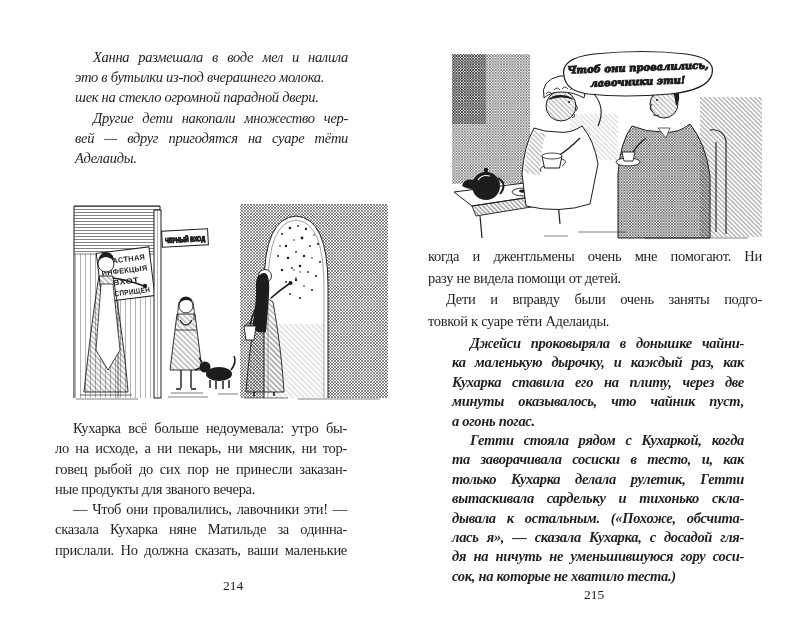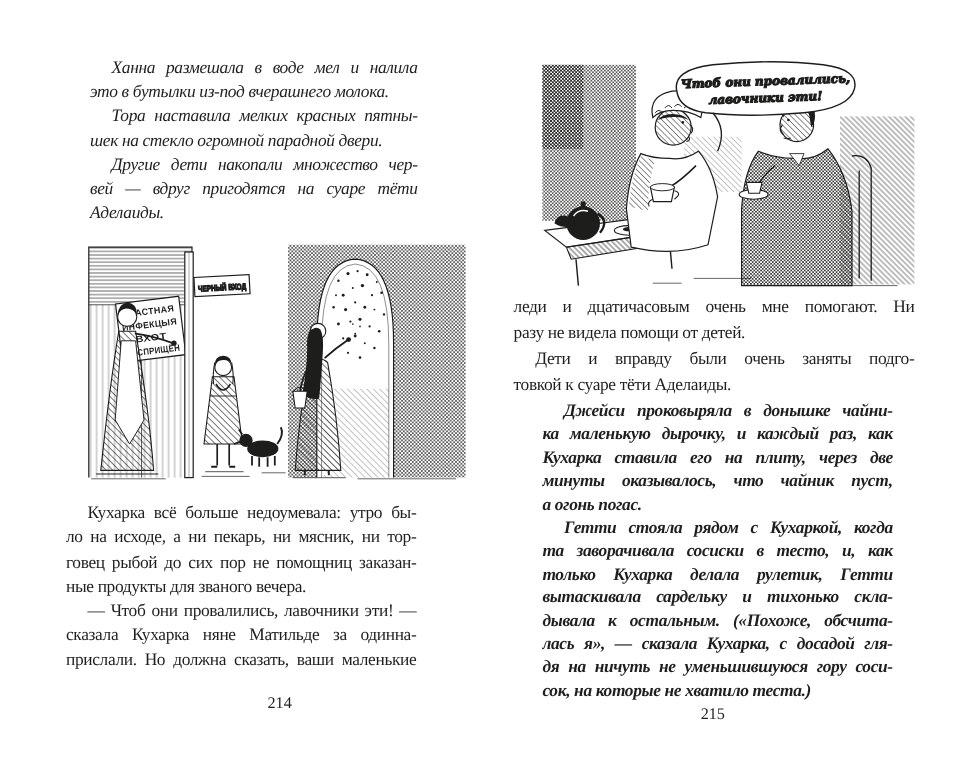--- a/index.html
+++ b/index.html
@@ -25,38 +25,37 @@
   .bub{font:italic 600 10px "DejaVu Serif",serif;fill:#1d1d1b;text-anchor:middle;}
 </style>
 </head>
 <body>
 
 <div class="spread">
 
   <div class="tblock italic" id="blk-l-italic">
       <div class="line indent">Ханна размешала в воде мел и налила</div>
       <div class="line end">это в бутылки из-под вчерашнего молока.</div>
-      <div class="line indent">Тора наставила мелких красных пятны-</div>
       <div class="line end">шек на стекло огромной парадной двери.</div>
       <div class="line indent">Другие дети накопали множество чер-</div>
       <div class="line">вей — вдруг пригодятся на суаре тёти</div>
       <div class="line end">Аделаиды.</div>
     </div>
   <div class="tblock" id="blk-l-reg">
       <div class="line indent">Кухарка всё больше недоумевала: утро бы-</div>
       <div class="line">ло на исходе, а ни пекарь, ни мясник, ни тор-</div>
-      <div class="line">говец рыбой до сих пор не помощниц заказан-</div>
+      <div class="line">говец рыбой до сих пор не принесли заказан-</div>
       <div class="line end">ные продукты для званого вечера.</div>
       <div class="line indent">— Чтоб они провалились, лавочники эти! —</div>
       <div class="line">сказала Кухарка няне Матильде за одинна-</div>
       <div class="line">прислали. Но должна сказать, ваши маленькие</div>
     </div>
 
   <div class="tblock" id="blk-r-reg">
-      <div class="line">леди и дцатичасовым очень мне помогают. Ни</div>
+      <div class="line">когда и джентльмены очень мне помогают. Ни</div>
       <div class="line end">разу не видела помощи от детей.</div>
       <div class="line indent">Дети и вправду были очень заняты подго-</div>
       <div class="line end">товкой к суаре тёти Аделаиды.</div>
     </div>
   <div class="tblock italic" id="blk-r-italic">
       <div class="line indent">Джейси проковыряла в донышке чайни-</div>
       <div class="line">ка маленькую дырочку, и каждый раз, как</div>
       <div class="line">Кухарка ставила его на плиту, через две</div>
       <div class="line">минуты оказывалось, что чайник пуст,</div>
       <div class="line end">а огонь погас.</div>

